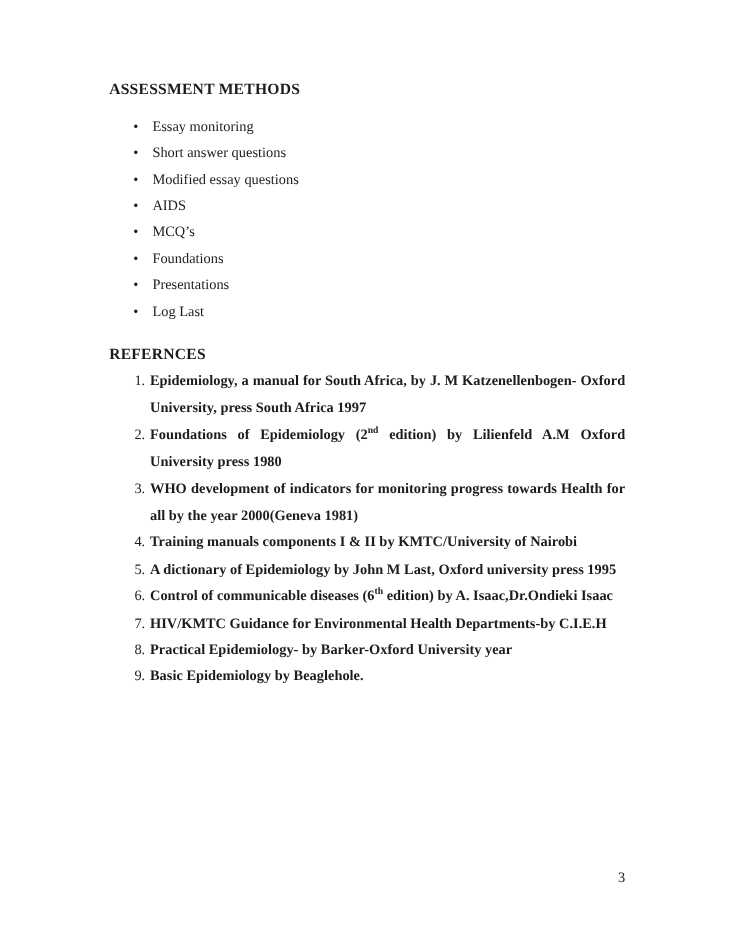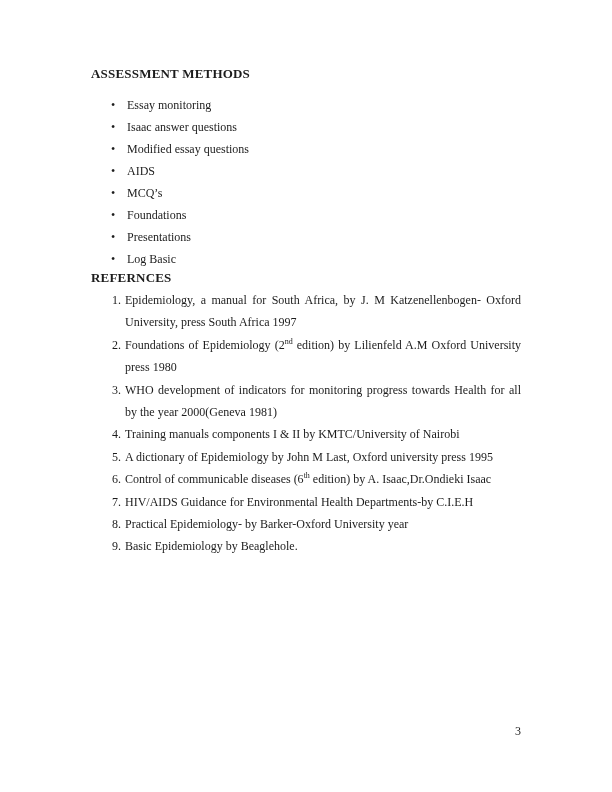--- a/index.html
+++ b/index.html
@@ -40,39 +40,41 @@
     line-height: 22px;
     font-size: 12px;
   }
   .bullet {
     position: absolute;
     left: 20px;
     top: 0;
     font-size: 12px;
   }
   .references-heading {
+    margin-top: 17px;
   }
   .references-list {
     list-style: none;
     margin: 3px 0 0 0;
     padding: 0;
   }
   .references-list li {
     display: flex;
     font-size: 12px;
     line-height: 22.4px;
   }
   .ref-num {
     margin-left: 21px;
     width: 13px;
     flex-shrink: 0;
   }
   .ref-text {
     flex: 1;
     text-align: justify;
+    font-weight: bold;
   }
   .ref-text sup {
     font-size: 8px;
     line-height: 0;
     vertical-align: super;
   }
   .page-number {
     position: absolute;
     top: 724px;
     right: 91px;
@@ -83,27 +85,27 @@
 </head>
 <body>
 
 <div class="page">
   <div class="content">
 
     <h1 class="section-heading">ASSESSMENT METHODS</h1>
 
     <ul class="assessment-list">
       <li><span class="bullet">•</span><span>Essay monitoring</span></li>
-      <li><span class="bullet">•</span><span>Isaac answer questions</span></li>
+      <li><span class="bullet">•</span><span>Short answer questions</span></li>
       <li><span class="bullet">•</span><span>Modified essay questions</span></li>
       <li><span class="bullet">•</span><span>AIDS</span></li>
       <li><span class="bullet">•</span><span>MCQ’s</span></li>
       <li><span class="bullet">•</span><span>Foundations</span></li>
       <li><span class="bullet">•</span><span>Presentations</span></li>
-      <li><span class="bullet">•</span><span>Log Basic</span></li>
+      <li><span class="bullet">•</span><span>Log Last</span></li>
     </ul>
 
     <h1 class="section-heading references-heading">REFERNCES</h1>
 
     <ol class="references-list">
       <li>
         <span class="ref-num">1.</span>
         <span class="ref-text"><span>Epidemiology, a manual for South Africa, by J. M Katzenellenbogen- Oxford University, press South Africa 1997</span></span>
       </li>
       <li>
@@ -121,21 +123,21 @@
       <li>
         <span class="ref-num">5.</span>
         <span class="ref-text"><span>A dictionary of Epidemiology by John M Last, Oxford university press 1995</span></span>
       </li>
       <li>
         <span class="ref-num">6.</span>
         <span class="ref-text"><span>Control of communicable diseases (6</span><sup>th</sup><span> edition) by A. Isaac,Dr.Ondieki Isaac</span></span>
       </li>
       <li>
         <span class="ref-num">7.</span>
-        <span class="ref-text"><span>HIV/AIDS Guidance for Environmental Health Departments-by C.I.E.H</span></span>
+        <span class="ref-text"><span>HIV/KMTC Guidance for Environmental Health Departments-by C.I.E.H</span></span>
       </li>
       <li>
         <span class="ref-num">8.</span>
         <span class="ref-text"><span>Practical Epidemiology- by Barker-Oxford University year</span></span>
       </li>
       <li>
         <span class="ref-num">9.</span>
         <span class="ref-text"><span>Basic Epidemiology by Beaglehole.</span></span>
       </li>
     </ol>

